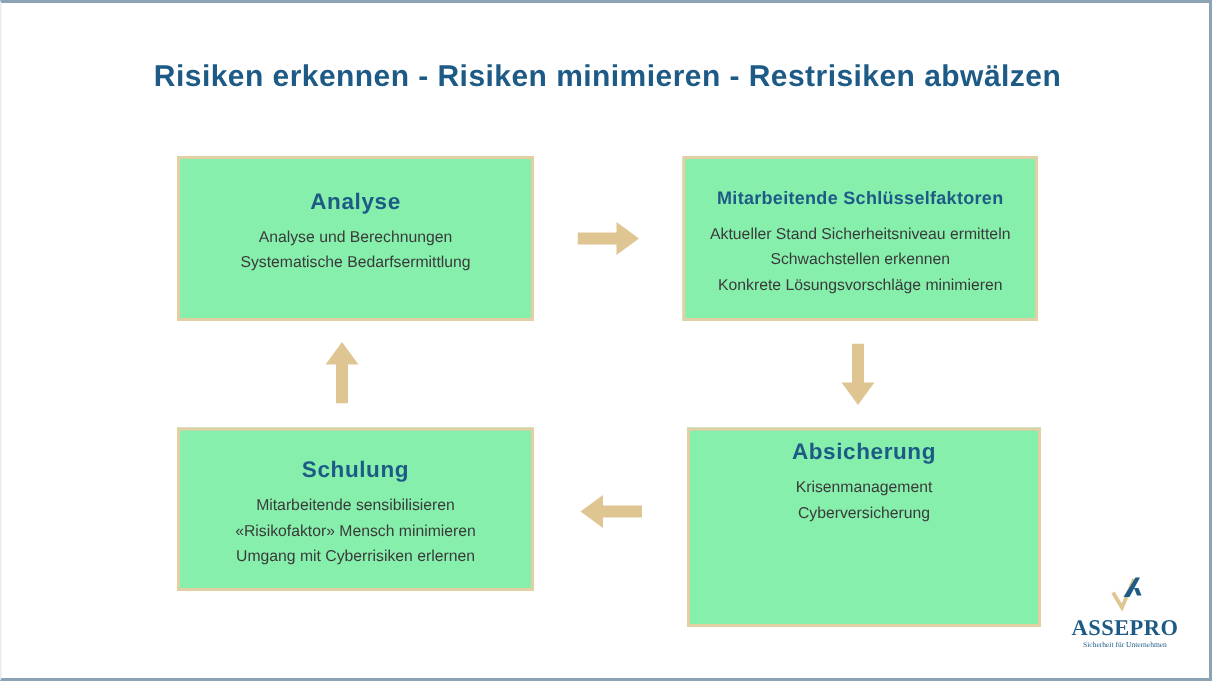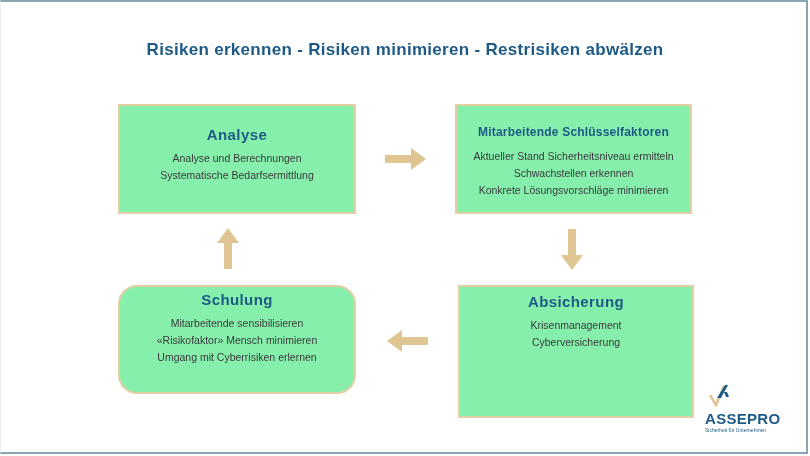--- a/index.html
+++ b/index.html
@@ -9,37 +9,37 @@
     font-family: "Liberation Sans", "DejaVu Sans", sans-serif;
   }
   .frame {
     position: absolute; left: 0; top: 0; width: 808px; height: 454px;
     border-top: 2px solid #8aa3b5; border-right: 2px solid #8aa3b5; border-bottom: 2px solid #8aa3b5;
     border-left: 1px solid #e6ecf0;
     box-sizing: border-box; pointer-events: none;
   }
   .title {
     position: absolute; left: 0; width: 810px; top: 40px;
-    text-align: center; color: #1d5b86; font-weight: bold; font-size: 17px;
+    text-align: center; color: #1d5b86; font-weight: bold; font-size: 20px;
     letter-spacing: 0.3px;
   }
   .box {
     position: absolute; box-sizing: border-box;
     border: 2px solid #e3cfa4; background: #86efac;
     text-align: center; color: #333;
   }
   .box .h { color: #1d5b86; font-weight: bold; font-size: 15px; letter-spacing: 0.4px; }
   .box .h.small { font-size: 12px; letter-spacing: 0.2px; }
   .box .lines { margin-top: 7px; font-size: 10.5px; line-height: 17px; color: #3a3a3a; }
   #b1 { left: 118px; top: 104px; width: 238px; height: 110px; padding-top: 20px; }
   #b2 { left: 455px; top: 104px; width: 237px; height: 110px; padding-top: 19px; }
-  #b3 { left: 118px; top: 285px; width: 238px; height: 109px; padding-top: 4px; border-radius: 19px; }
+  #b3 { left: 118px; top: 285px; width: 238px; height: 109px; padding-top: 18px; }
   #b4 { left: 458px; top: 285px; width: 236px; height: 133px; padding-top: 6px; }
   .arrow { position: absolute; }
-  .logo { position: absolute; left: 705px; top: 382px; width: 90px; text-align: left; }
+  .logo { position: absolute; left: 705px; top: 382px; width: 90px; text-align: center; font-family: Liberation Serif, serif; }
   .logo .word { color: #1d5b86; font-weight: bold; font-size: 15px; letter-spacing: 0.3px; margin-top: -2px; }
   .logo .tag { color: #1d5b86; font-size: 5px; margin-top: 0px; }
 </style>
 </head>
 <body>
 
 <div class="frame"></div>
 
 <div class="title">Risiken erkennen - Risiken minimieren - Restrisiken abwälzen</div>
 

